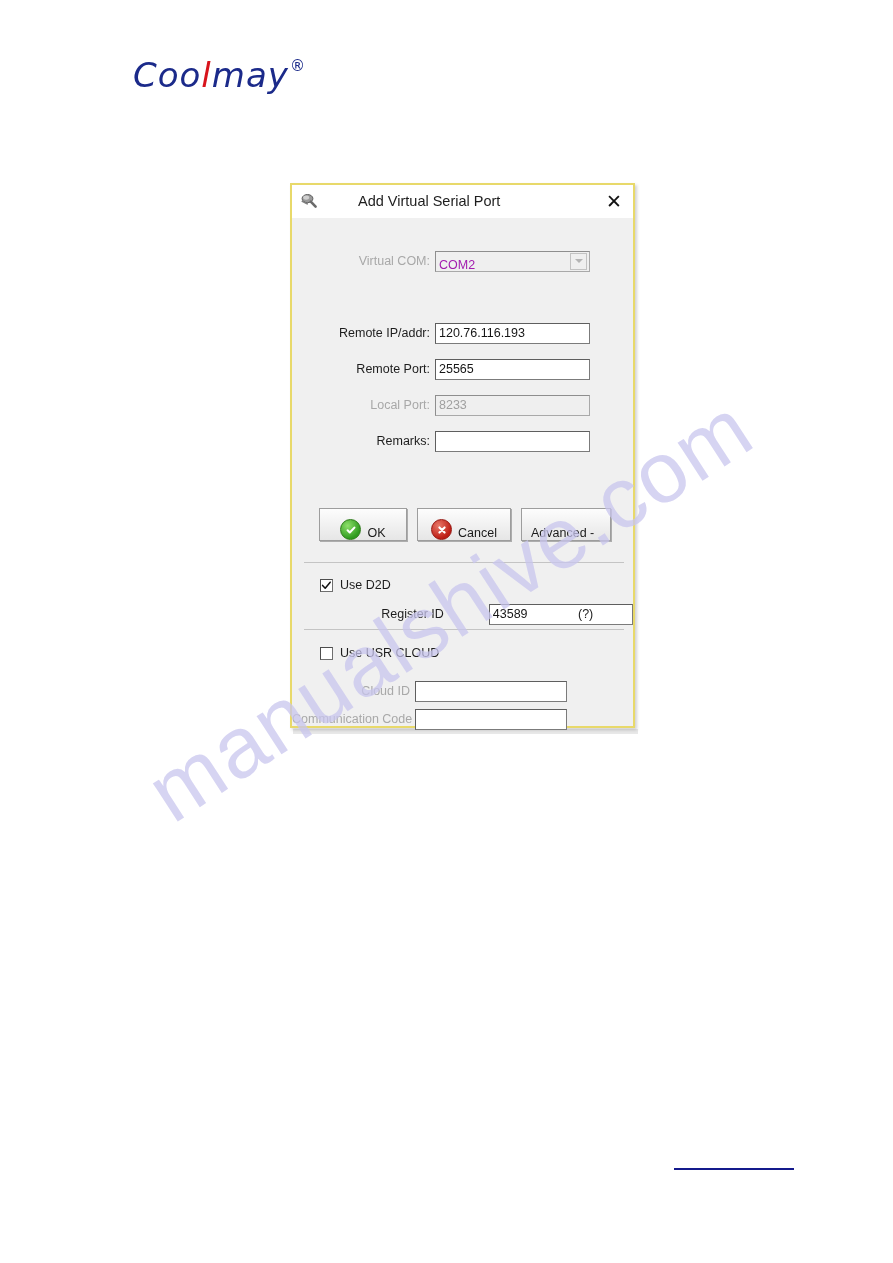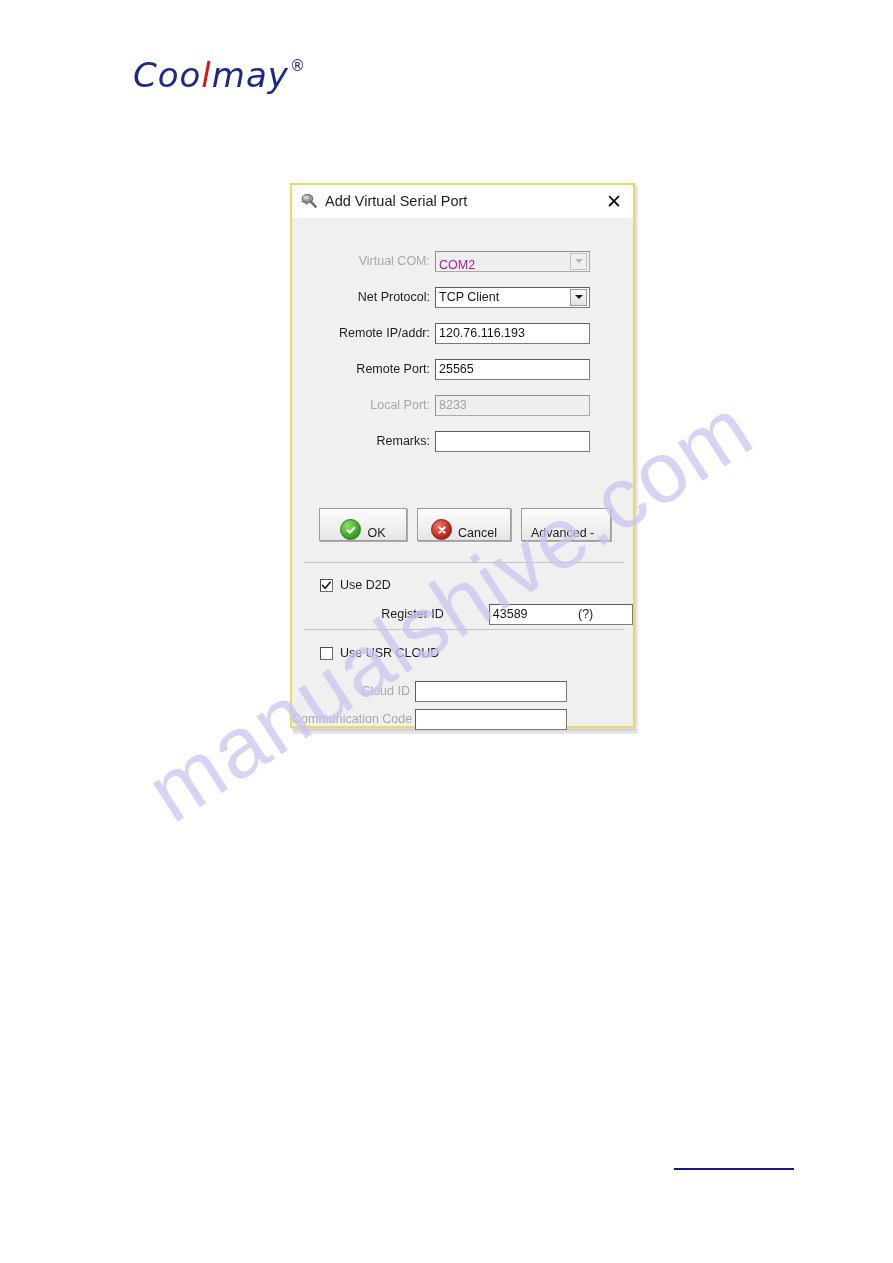--- a/index.html
+++ b/index.html
@@ -102,20 +102,21 @@
     margin-right: 7px;
     flex: 0 0 auto;
     display: block;
   }
   .titlebar .title-text {
     font-family: "Liberation Sans", sans-serif;
     font-size: 14.5px;
     color: #1d1d1d;
     flex: 1 1 auto;
     white-space: nowrap;
+    margin-left: 33px;
   }
   .titlebar .close-btn {
     width: 30px;
     height: 28px;
     display: flex;
     align-items: center;
     justify-content: center;
     font-size: 19px;
     color: #111;
     font-family: "DejaVu Sans", sans-serif;
@@ -362,31 +363,20 @@
       <div class="fctrl">
         <div class="combo disabled">
           <div class="cvalue">COM2</div>
           <div class="cbtn">
               <span class="arrow-down"></span>
             </div>
         </div>
       </div>
     </div>
 
-    <div class="frow" style="top:68px;">
-      <div class="flabel">Net Protocol:</div>
-      <div class="fctrl">
-        <div class="combo">
-          <div class="cvalue">TCP Client</div>
-          <div class="cbtn">
-              <span class="arrow-down"></span>
-            </div>
-        </div>
-      </div>
-    </div>
 
     <div class="frow" style="top:104px;">
       <div class="flabel">Remote IP/addr:</div>
       <div class="fctrl">
         <input class="tinput" type="text" value="120.76.116.193" style="">
       </div>
     </div>
 
     <div class="frow" style="top:140px;">
       <div class="flabel">Remote Port:</div>

